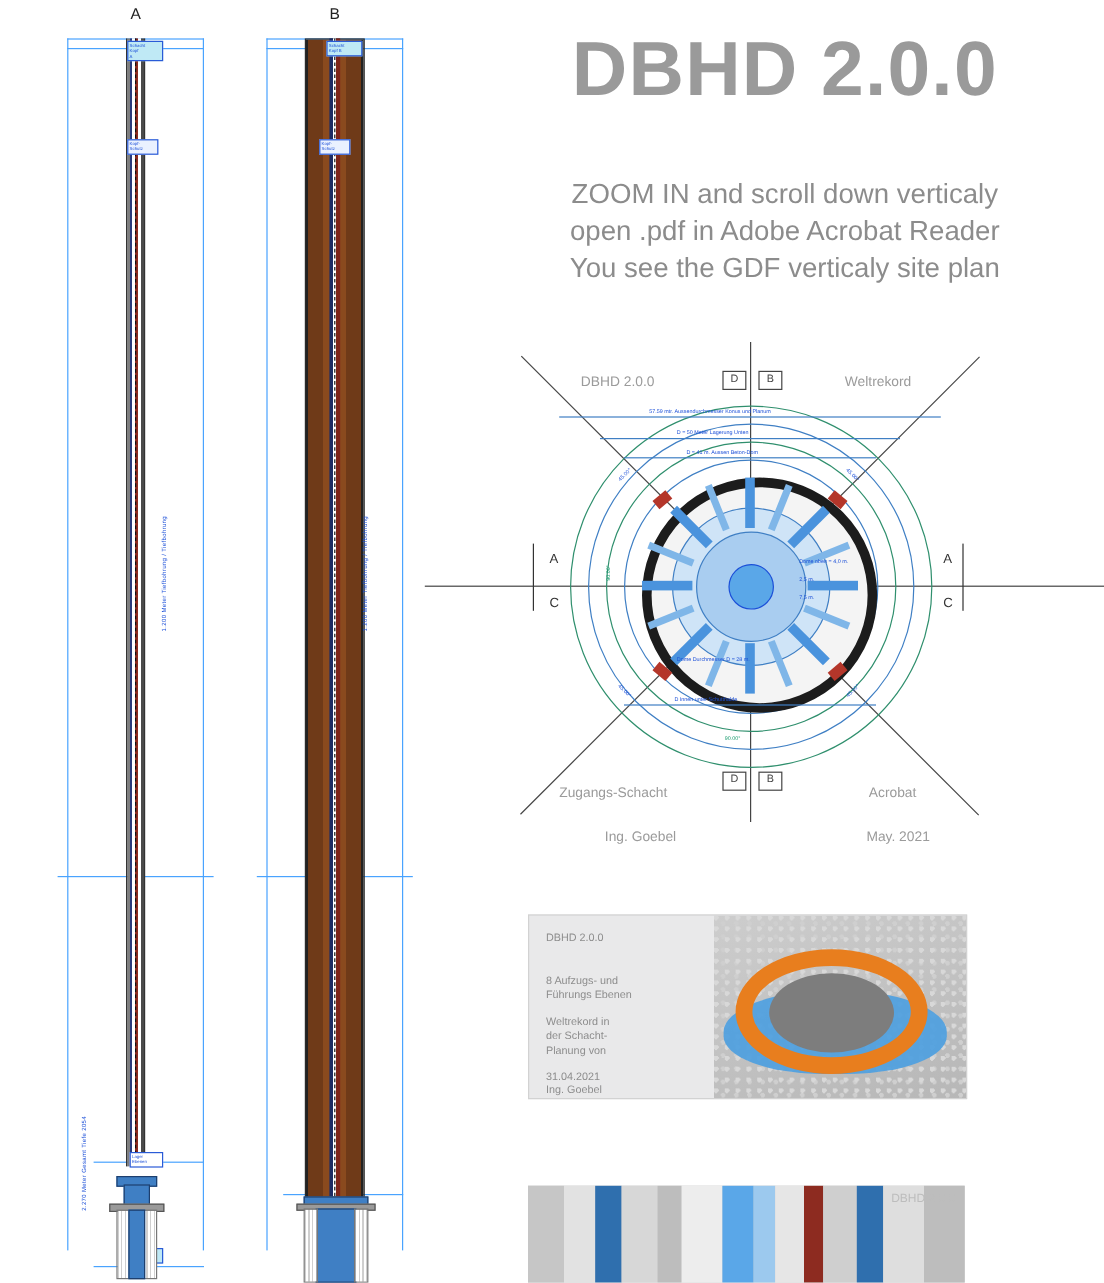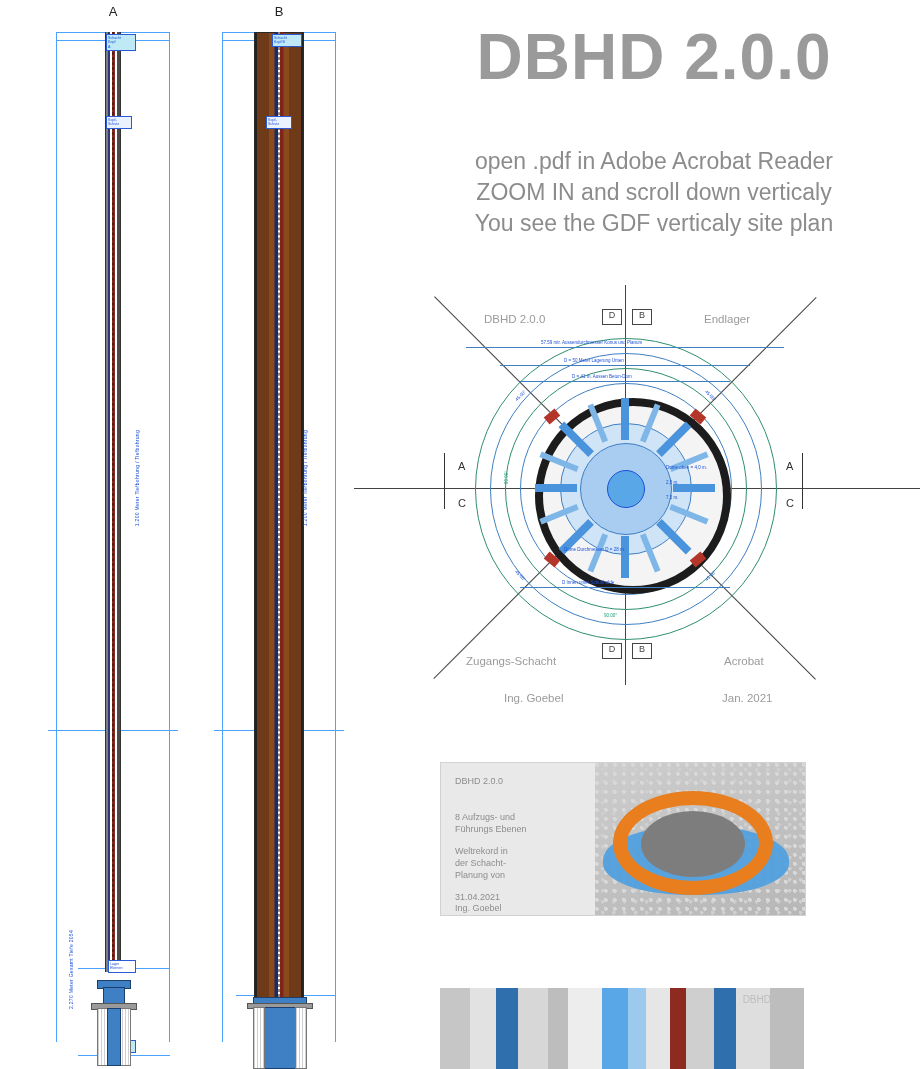--- a/index.html
+++ b/index.html
@@ -199,33 +199,33 @@
     <div class="grey" style="left:6px;top:8px;width:64px;height:4px;"></div>
     <div class="plate" style="left:22px;top:12px;width:32px;height:60px;"></div>
     <div class="hatch" style="left:12px;top:12px;width:10px;height:60px;"></div>
     <div class="hatch" style="left:54px;top:12px;width:10px;height:60px;"></div>
   </div>
 </div>
 
 <div class="title">DBHD 2.0.0</div>
 
 <div class="subtitle">
+  <div>ZOOM IN and scroll down verticaly</div>
   <div>open .pdf in Adobe Acrobat Reader</div>
-  <div>ZOOM IN and scroll down verticaly</div>
   <div>You see the GDF verticaly site plan</div>
 </div>
 
 <div class="plan">
 
   <div class="txt" style="left:80px;top:38px;">DBHD 2.0.0</div>
-  <div class="txt" style="left:300px;top:38px;">Endlager</div>
+  <div class="txt" style="left:300px;top:38px;">Weltrekord</div>
   <div class="txt" style="left:62px;top:380px;">Zugangs-Schacht</div>
   <div class="txt" style="left:320px;top:380px;">Acrobat</div>
   <div class="txt" style="left:100px;top:417px;">Ing. Goebel</div>
-  <div class="txt" style="left:318px;top:417px;">Jan. 2021</div>
+  <div class="txt" style="left:318px;top:417px;">May. 2021</div>
 
   <div class="axis" style="left:-50px;top:213px;width:600px;height:1px;"></div>
   <div class="axis" style="left:221px;top:10px;width:1px;height:400px;"></div>
 
   <div class="axis" style="left:221px;top:213px;width:270px;height:1px;transform-origin:0 0;transform:rotate(-45deg);"></div>
   <div class="axis" style="left:221px;top:213px;width:270px;height:1px;transform-origin:0 0;transform:rotate(45deg);"></div>
   <div class="axis" style="left:221px;top:213px;width:270px;height:1px;transform-origin:0 0;transform:rotate(135deg);"></div>
   <div class="axis" style="left:221px;top:213px;width:270px;height:1px;transform-origin:0 0;transform:rotate(225deg);"></div>
 
   <div class="circ" style="left:71px;top:63px;width:300px;height:300px;border:1px solid #2f8f6d;"></div>

